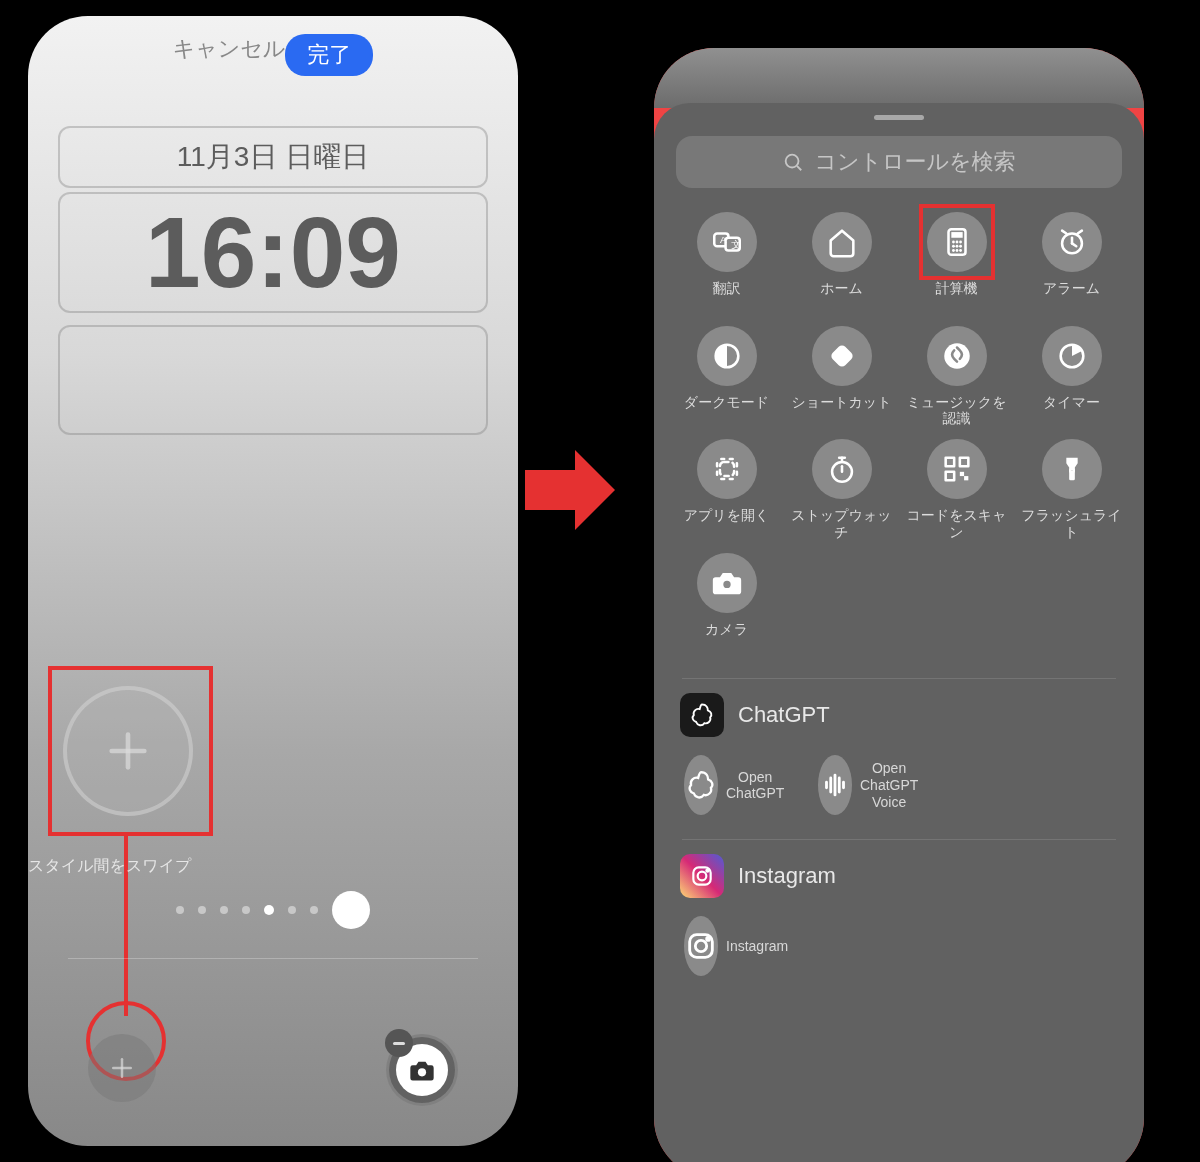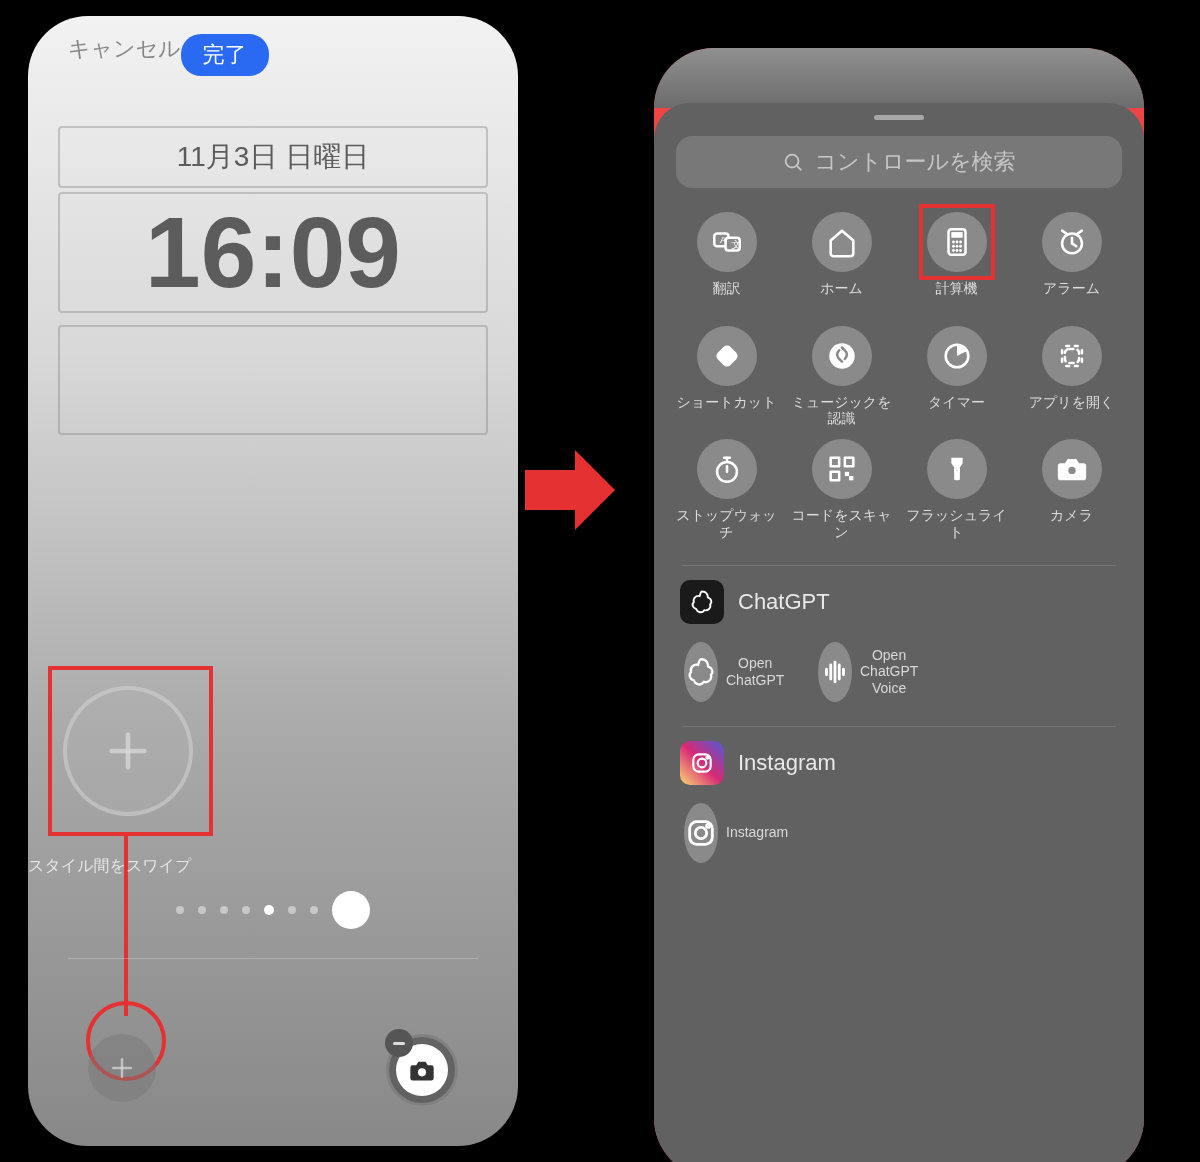--- a/index.html
+++ b/index.html
@@ -23,35 +23,36 @@
   .phone.right {
     margin-left: 0;
     margin-right: 28px;
   }
   
   .left-phone {
     background: linear-gradient(180deg, #f2f2f2 0%, #d8d8d8 30%, #a8a8a8 65%, #888 100%);
   }
   .top-bar {
     display: flex;
-    justify-content: flex-start;
-    padding: 18px 40px 0 40px;
+    justify-content: center;
+    padding: 10px 40px 0 40px;
     font-size: 22px;
+    margin-top: 8px;
   }
   .cancel { color: #888; }
   .done {
     background: #2a6af2;
     color: #fff;
     padding: 6px 22px;
     border-radius: 20px;
     font-size: 22px;
   }
   .date-box, .time-box, .widget-box {
     border: 2px solid rgba(120,120,120,0.35);
-    border-radius: 4px;
+    border-radius: 12px;
     margin: 14px 30px 0 30px;
     text-align: center;
     color: #5c5c5c;
   }
   .date-box { padding: 10px 0; font-size: 28px; margin-top: 50px; font-weight: 500;}
   .time-box { padding: 6px 0; font-size: 100px; font-weight: 700; line-height: 1.05; margin-top: 4px;}
   .widget-box { height: 110px; margin-top: 12px; }
   .add-circle-big {
     position: absolute;
     left: 35px; top: 670px;
@@ -352,20 +353,29 @@
               <line x1="12" y1="13" x2="15" y2="15"></line>
               <line x1="5" y1="4" x2="8" y2="6"></line>
               <line x1="19" y1="4" x2="16" y2="6"></line>
             </svg>
           </div>
           <div class="ctrl-label">アラーム</div>
         </div>
         <div class="control-item">
           <div class="control-icon">
             <svg width="34" height="34" viewBox="0 0 24 24" fill="none" stroke="#fff" stroke-width="1.8" stroke-linecap="round" stroke-linejoin="round">
+              <circle cx="12" cy="12" r="8"></circle>
+              <path d="M12 4a8 8 0 0 0 0 16z" fill="#fff" stroke="none"></path>
+            </svg>
+          </div>
+          <div class="ctrl-label">ダークモード</div>
+        </div>
+        <div class="control-item">
+          <div class="control-icon">
+            <svg width="34" height="34" viewBox="0 0 24 24" fill="none" stroke="#fff" stroke-width="1.8" stroke-linecap="round" stroke-linejoin="round">
               <rect x="5" y="5" width="14" height="14" rx="4" fill="#fff" stroke="none" transform="rotate(45 12 12)"></rect>
               <rect x="5" y="5" width="14" height="14" rx="4" fill="none" stroke="#8a8a8a" stroke-width="1.5" transform="rotate(45 12 12)"></rect>
             </svg>
           </div>
           <div class="ctrl-label">ショートカット</div>
         </div>
         <div class="control-item">
           <div class="control-icon">
             <svg width="34" height="34" viewBox="0 0 24 24" fill="none" stroke="#fff" stroke-width="1.8" stroke-linecap="round" stroke-linejoin="round">
               <circle cx="12" cy="12" r="9" fill="#fff" stroke="none"></circle>

